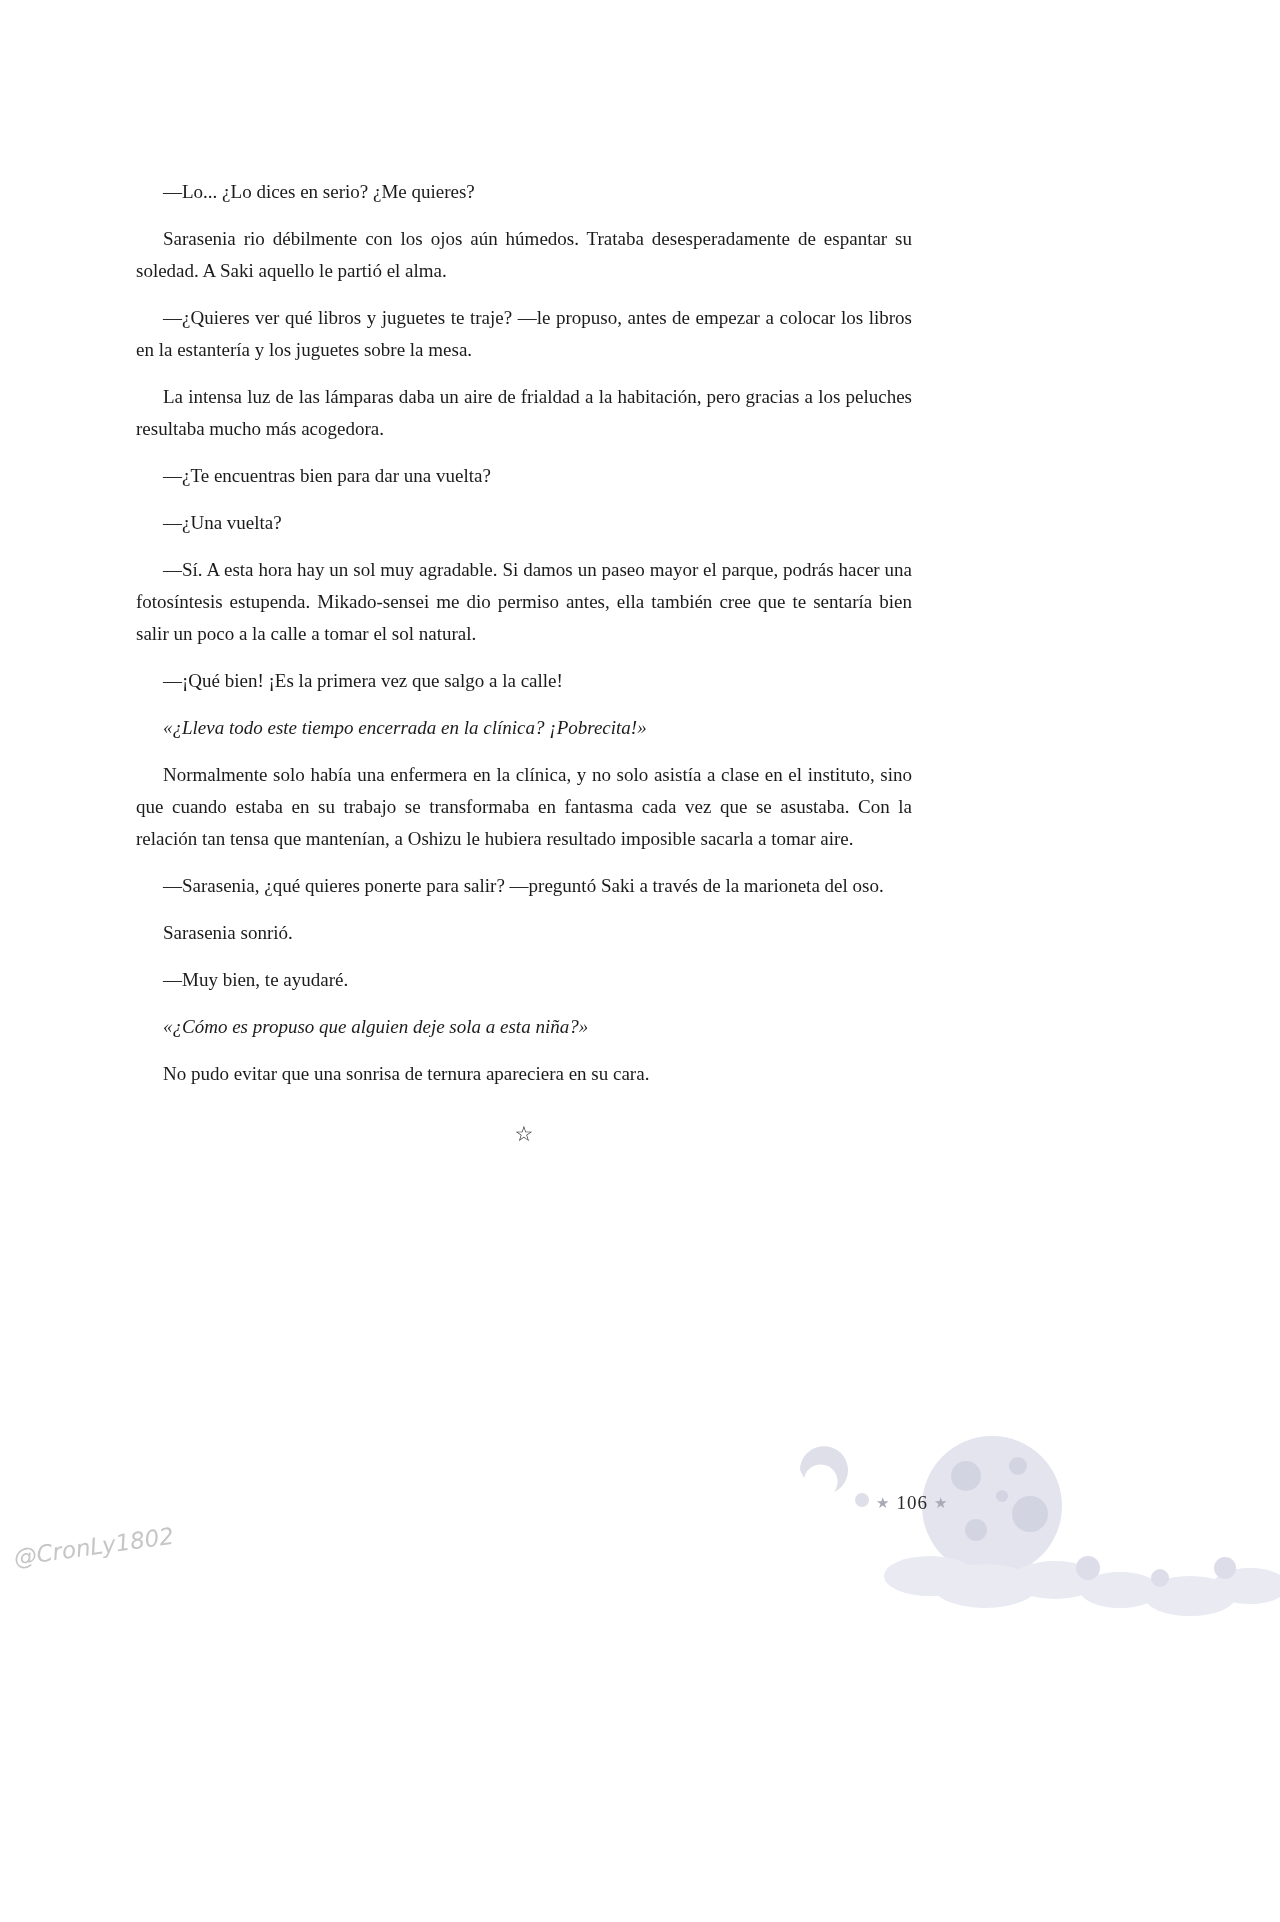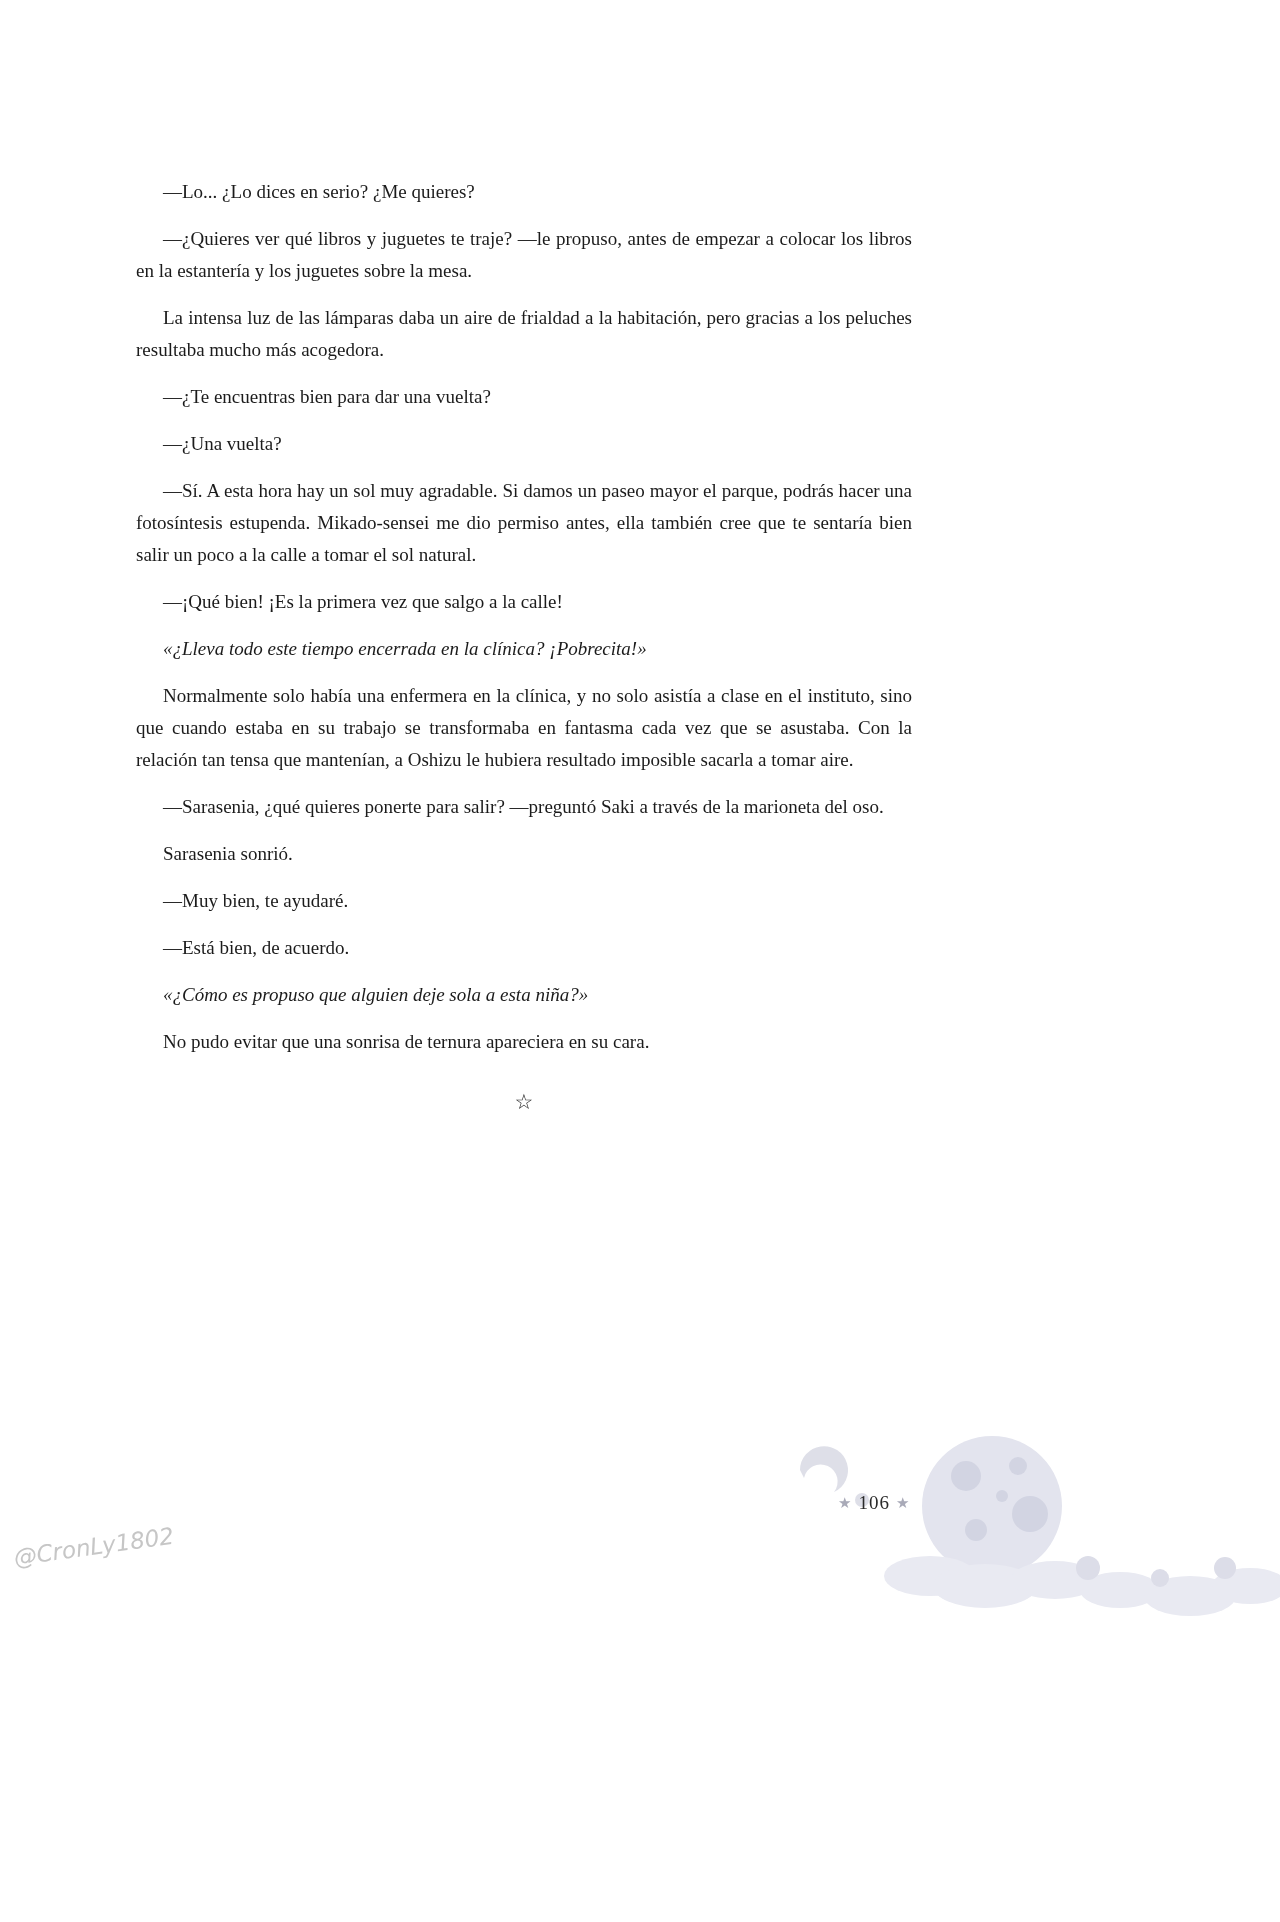--- a/index.html
+++ b/index.html
@@ -28,21 +28,21 @@
   .content p.italic-quote { font-style: italic; }
   .content p.divider {
     text-align: center;
     text-indent: 0;
     font-size: 21px;
     margin-top: 28px;
     color: #222222;
   }
   .footer-pagenum {
     position: absolute;
-    left: 838px;
+    left: 876px;
     top: 1492px;
     font-size: 19px;
     color: #2a2a2a;
     z-index: 3;
     letter-spacing: 1px;
   }
   .footer-pagenum .star {
     color: #a9aab8;
     font-size: 15px;
     position: relative;
@@ -71,32 +71,32 @@
     z-index: 1;
   }
 </style>
 </head>
 <body>
 
 <div class="page">
 
   <div class="content">
     <p class="para">—Lo... ¿Lo dices en serio? ¿Me quieres?</p>
+    <p class="para">Sarasenia rio débilmente con los ojos aún húmedos. Trataba desesperadamente de espantar su soledad. A Saki aquello le partió el alma.</p>
     <p class="para">—¿Quieres ver qué libros y juguetes te traje? —le propuso, antes de empezar a colocar los libros en la estantería y los juguetes sobre la mesa.</p>
     <p class="para">La intensa luz de las lámparas daba un aire de frialdad a la habitación, pero gracias a los peluches resultaba mucho más acogedora.</p>
     <p class="para">—¿Te encuentras bien para dar una vuelta?</p>
     <p class="para">—¿Una vuelta?</p>
     <p class="para">—Sí. A esta hora hay un sol muy agradable. Si damos un paseo mayor el parque, podrás hacer una fotosíntesis estupenda. Mikado-sensei me dio permiso antes, ella también cree que te sentaría bien salir un poco a la calle a tomar el sol natural.</p>
     <p class="para">—¡Qué bien! ¡Es la primera vez que salgo a la calle!</p>
     <p class="para italic-quote">«¿Lleva todo este tiempo encerrada en la clínica? ¡Pobrecita!»</p>
     <p class="para">Normalmente solo había una enfermera en la clínica, y no solo asistía a clase en el instituto, sino que cuando estaba en su trabajo se transformaba en fantasma cada vez que se asustaba. Con la relación tan tensa que mantenían, a Oshizu le hubiera resultado imposible sacarla a tomar aire.</p>
     <p class="para">—Sarasenia, ¿qué quieres ponerte para salir? —preguntó Saki a través de la marioneta del oso.</p>
     <p class="para">Sarasenia sonrió.</p>
     <p class="para">—Muy bien, te ayudaré.</p>
-    <p class="para">—Está bien, de acuerdo.</p>
     <p class="para italic-quote">«¿Cómo es propuso que alguien deje sola a esta niña?»</p>
     <p class="para">No pudo evitar que una sonrisa de ternura apareciera en su cara.</p>
     <p class="para divider">☆</p>
   </div>
 
   <div class="footer-pagenum">
     <span class="star">★</span><span class="num">106</span><span class="star">★</span>
   </div>
 
   <div class="watermark">@CronLy1802</div>

